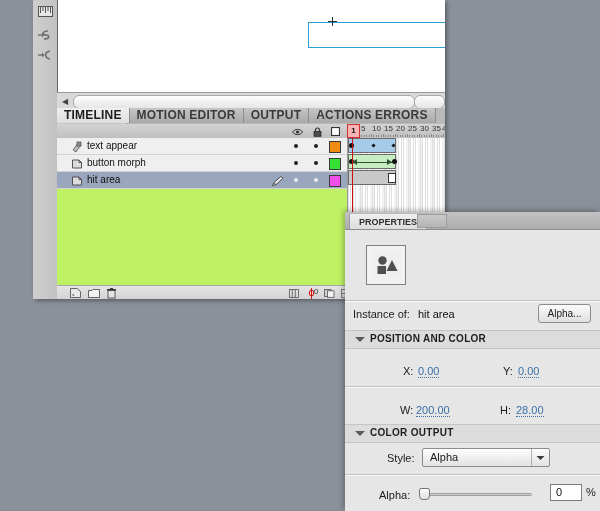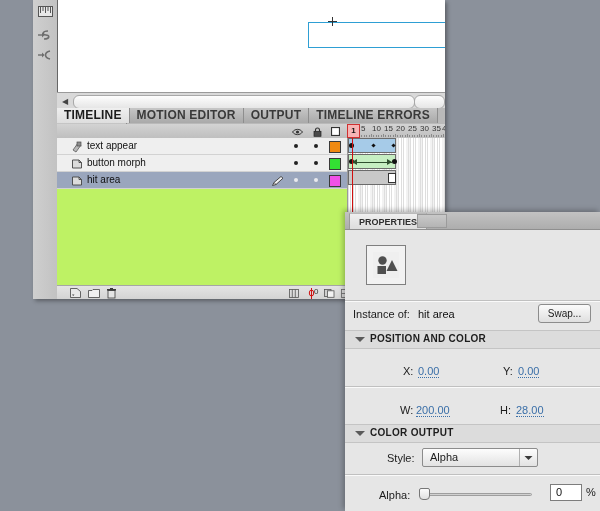--- a/index.html
+++ b/index.html
@@ -305,21 +305,21 @@
     <div class="stage-scroll">
       <div class="scroll-arrow">◀</div>
       <div class="scroll-thumb"></div>
       <div class="scroll-thumb2"></div>
     </div>
 
     <div class="tabbar">
       <div class="tab active">TIMELINE</div>
       <div class="tab">MOTION EDITOR</div>
       <div class="tab">OUTPUT</div>
-      <div class="tab">TIMELINE ERRORS</div>
+      <div class="tab">ACTIONS ERRORS</div>
       <div class="tab">ACTIONS</div>
     </div>
 
     <div class="timeline">
 
       <div class="tl-head">
         <div class="tl-head-icons">
           <div class="hicon" style="left:5px;">
             <svg width="11" height="8" viewBox="0 0 11 8">
               <path d="M0.5 4 C3 0.5 8 0.5 10.5 4 C8 7.5 3 7.5 0.5 4 Z" fill="none" stroke="#333" stroke-width="1"></path>
@@ -584,21 +584,21 @@
         <path d="M19 8 L24.5 19 L13.5 19 Z" fill="#4f4f4f"></path>
       </svg>
     </div>
 
 
     <div class="sep" style="top:88px;"></div>
     <div class="sep2" style="top:89px;"></div>
 
     <span class="lbl" style="left:8px;top:96px;">Instance of:</span>
     <span class="lbl" style="left:73px;top:96px;color:#111;">hit area</span>
-    <div class="btn" style="left:193px;top:92px;width:53px;">Swap...</div>
+    <div class="btn" style="left:193px;top:92px;width:53px;">Alpha...</div>
 
     <div class="sect-head" style="top:118px;">
       <span class="tri"></span>
       <span class="sect-title">POSITION AND COLOR</span>
     </div>
 
     <span class="lbl" style="left:58px;top:153px;">X:</span>
     <span class="val-link" style="left:73px;top:153px;">0.00</span>
     <span class="lbl" style="left:158px;top:153px;">Y:</span>
     <span class="val-link" style="left:173px;top:153px;">0.00</span>
@@ -610,21 +610,21 @@
     <span class="val-link" style="left:71px;top:192px;">200.00</span>
     <span class="lbl" style="left:155px;top:192px;">H:</span>
     <span class="val-link" style="left:171px;top:192px;">28.00</span>
 
     <div class="sect-head" style="top:212px;">
       <span class="tri"></span>
       <span class="sect-title">COLOR OUTPUT</span>
     </div>
 
     <span class="lbl" style="left:42px;top:240px;">Style:</span>
-    <div class="dropdown" style="left:77px;top:236px;width:116px;">
+    <div class="dropdown" style="left:77px;top:236px;width:128px;">
       <span>Alpha</span>
       <span class="dd-arrow">
         <svg width="9" height="6" viewBox="0 0 9 6">
             <path d="M0.5 1 L4.5 5 L8.5 1 Z" fill="#3a3a3a"></path>
           </svg>
       </span>
     </div>
 
     <div class="sep" style="top:262px;"></div>
     <div class="sep2" style="top:263px;"></div>

